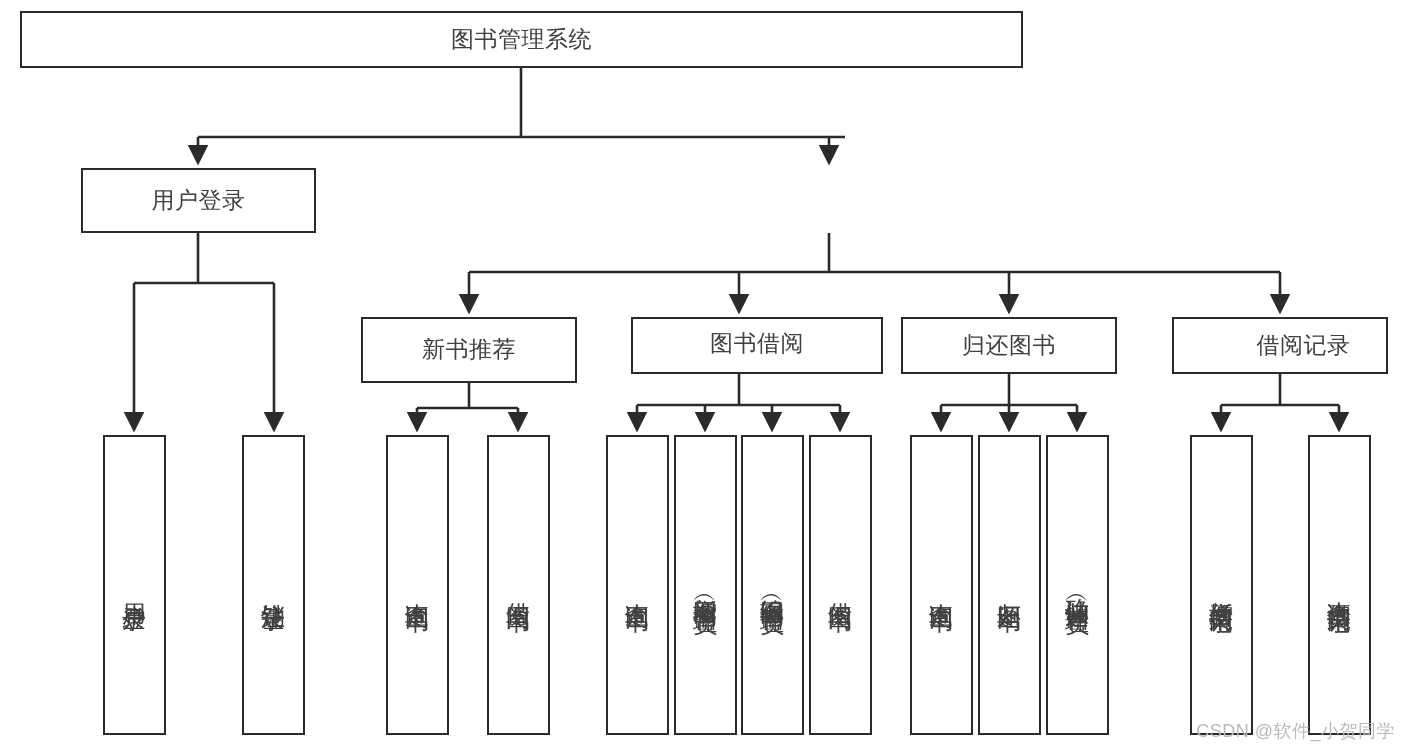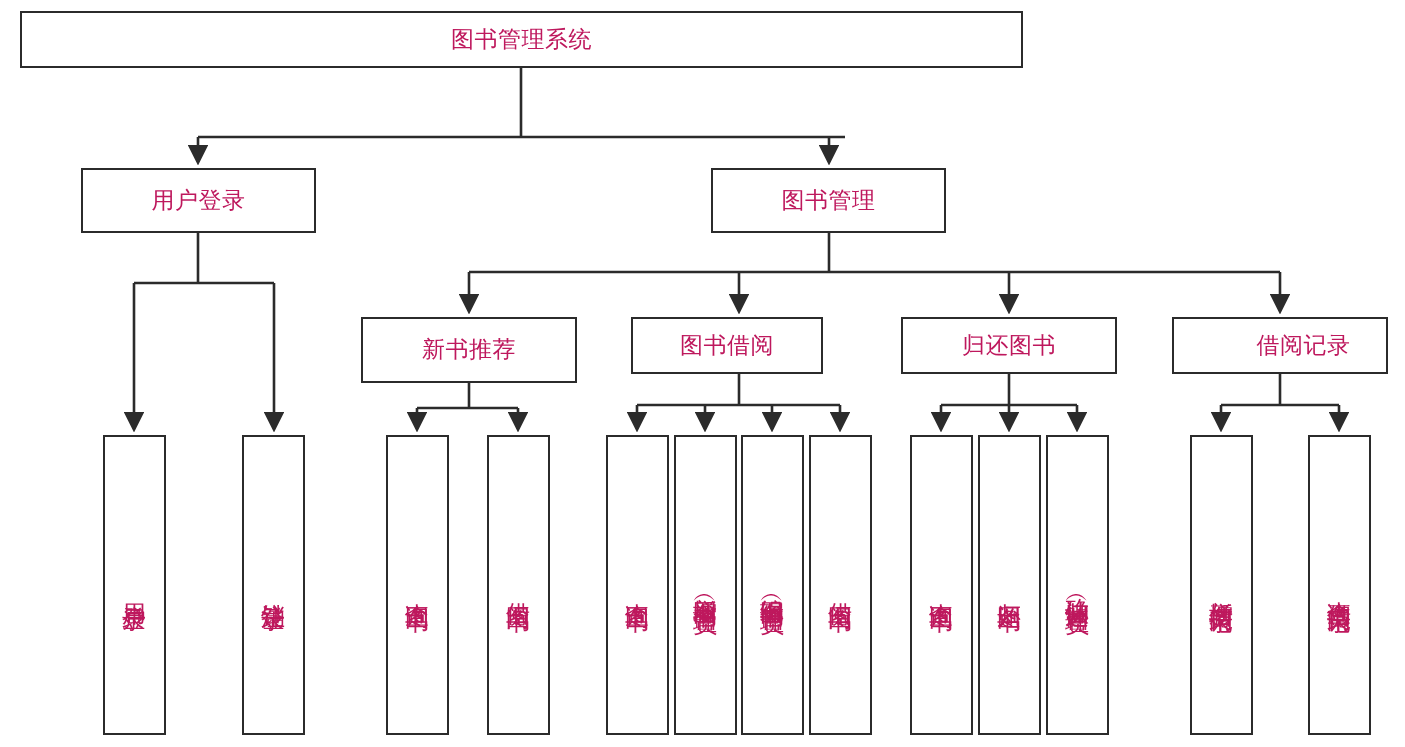--- a/index.html
+++ b/index.html
@@ -26,21 +26,21 @@
     pointer-events: none;
   }
   .node {
     position: absolute;
     box-sizing: border-box;
     border: 2.5px solid #2b2b2b;
     background: #ffffff;
     display: flex;
     align-items: center;
     justify-content: center;
-    color: #be185d;
+    color: #404040;
   }
   .node .lbl {
     display: block;
     line-height: 1.12;
     text-align: center;
     white-space: nowrap;
   }
   
   .node.h .lbl {
     font-size: 23px;
@@ -132,28 +132,25 @@
     </g>
   </svg>
 
   <div class="node h root" style="left:20px; top:11px; width:1003px; height:57px;">
     <span class="lbl">图书管理系统</span>
   </div>
 
   <div class="node h" style="left:81px; top:168px; width:235px; height:65px;">
     <span class="lbl">用户登录</span>
   </div>
-  <div class="node h" style="left:711px; top:168px; width:235px; height:65px;">
-    <span class="lbl">图书管理</span>
-  </div>
 
   <div class="node h" style="left:361px; top:317px; width:216px; height:66px;">
     <span class="lbl">新书推荐</span>
   </div>
-  <div class="node h" style="left:631px; top:317px; width:192px; height:57px;">
+  <div class="node h" style="left:631px; top:317px; width:252px; height:57px;font-family:Liberation Mono, monospace;">
     <span class="lbl">图书借阅</span>
   </div>
   <div class="node h" style="left:901px; top:317px; width:216px; height:57px;">
     <span class="lbl">归还图书</span>
   </div>
   <div class="node h" style="left:1172px; top:317px; width:216px; height:57px;padding-left:47px;">
     <span class="lbl">借阅记录</span>
   </div>
 
   <div class="node v" style="left:103px; top:435px; width:63px; height:300px;">
@@ -193,13 +190,14 @@
     <span class="lbl">确认归还（管理员）</span>
   </div>
 
   <div class="node v" style="left:1190px; top:435px; width:63px; height:300px;">
     <span class="lbl">新增借阅记录</span>
   </div>
   <div class="node v" style="left:1308px; top:435px; width:63px; height:300px;">
     <span class="lbl">查询借阅记录</span>
   </div>
 
+  <div class="watermark">CSDN @软件_小贺同学</div>
 </div>
 
 </body></html>

